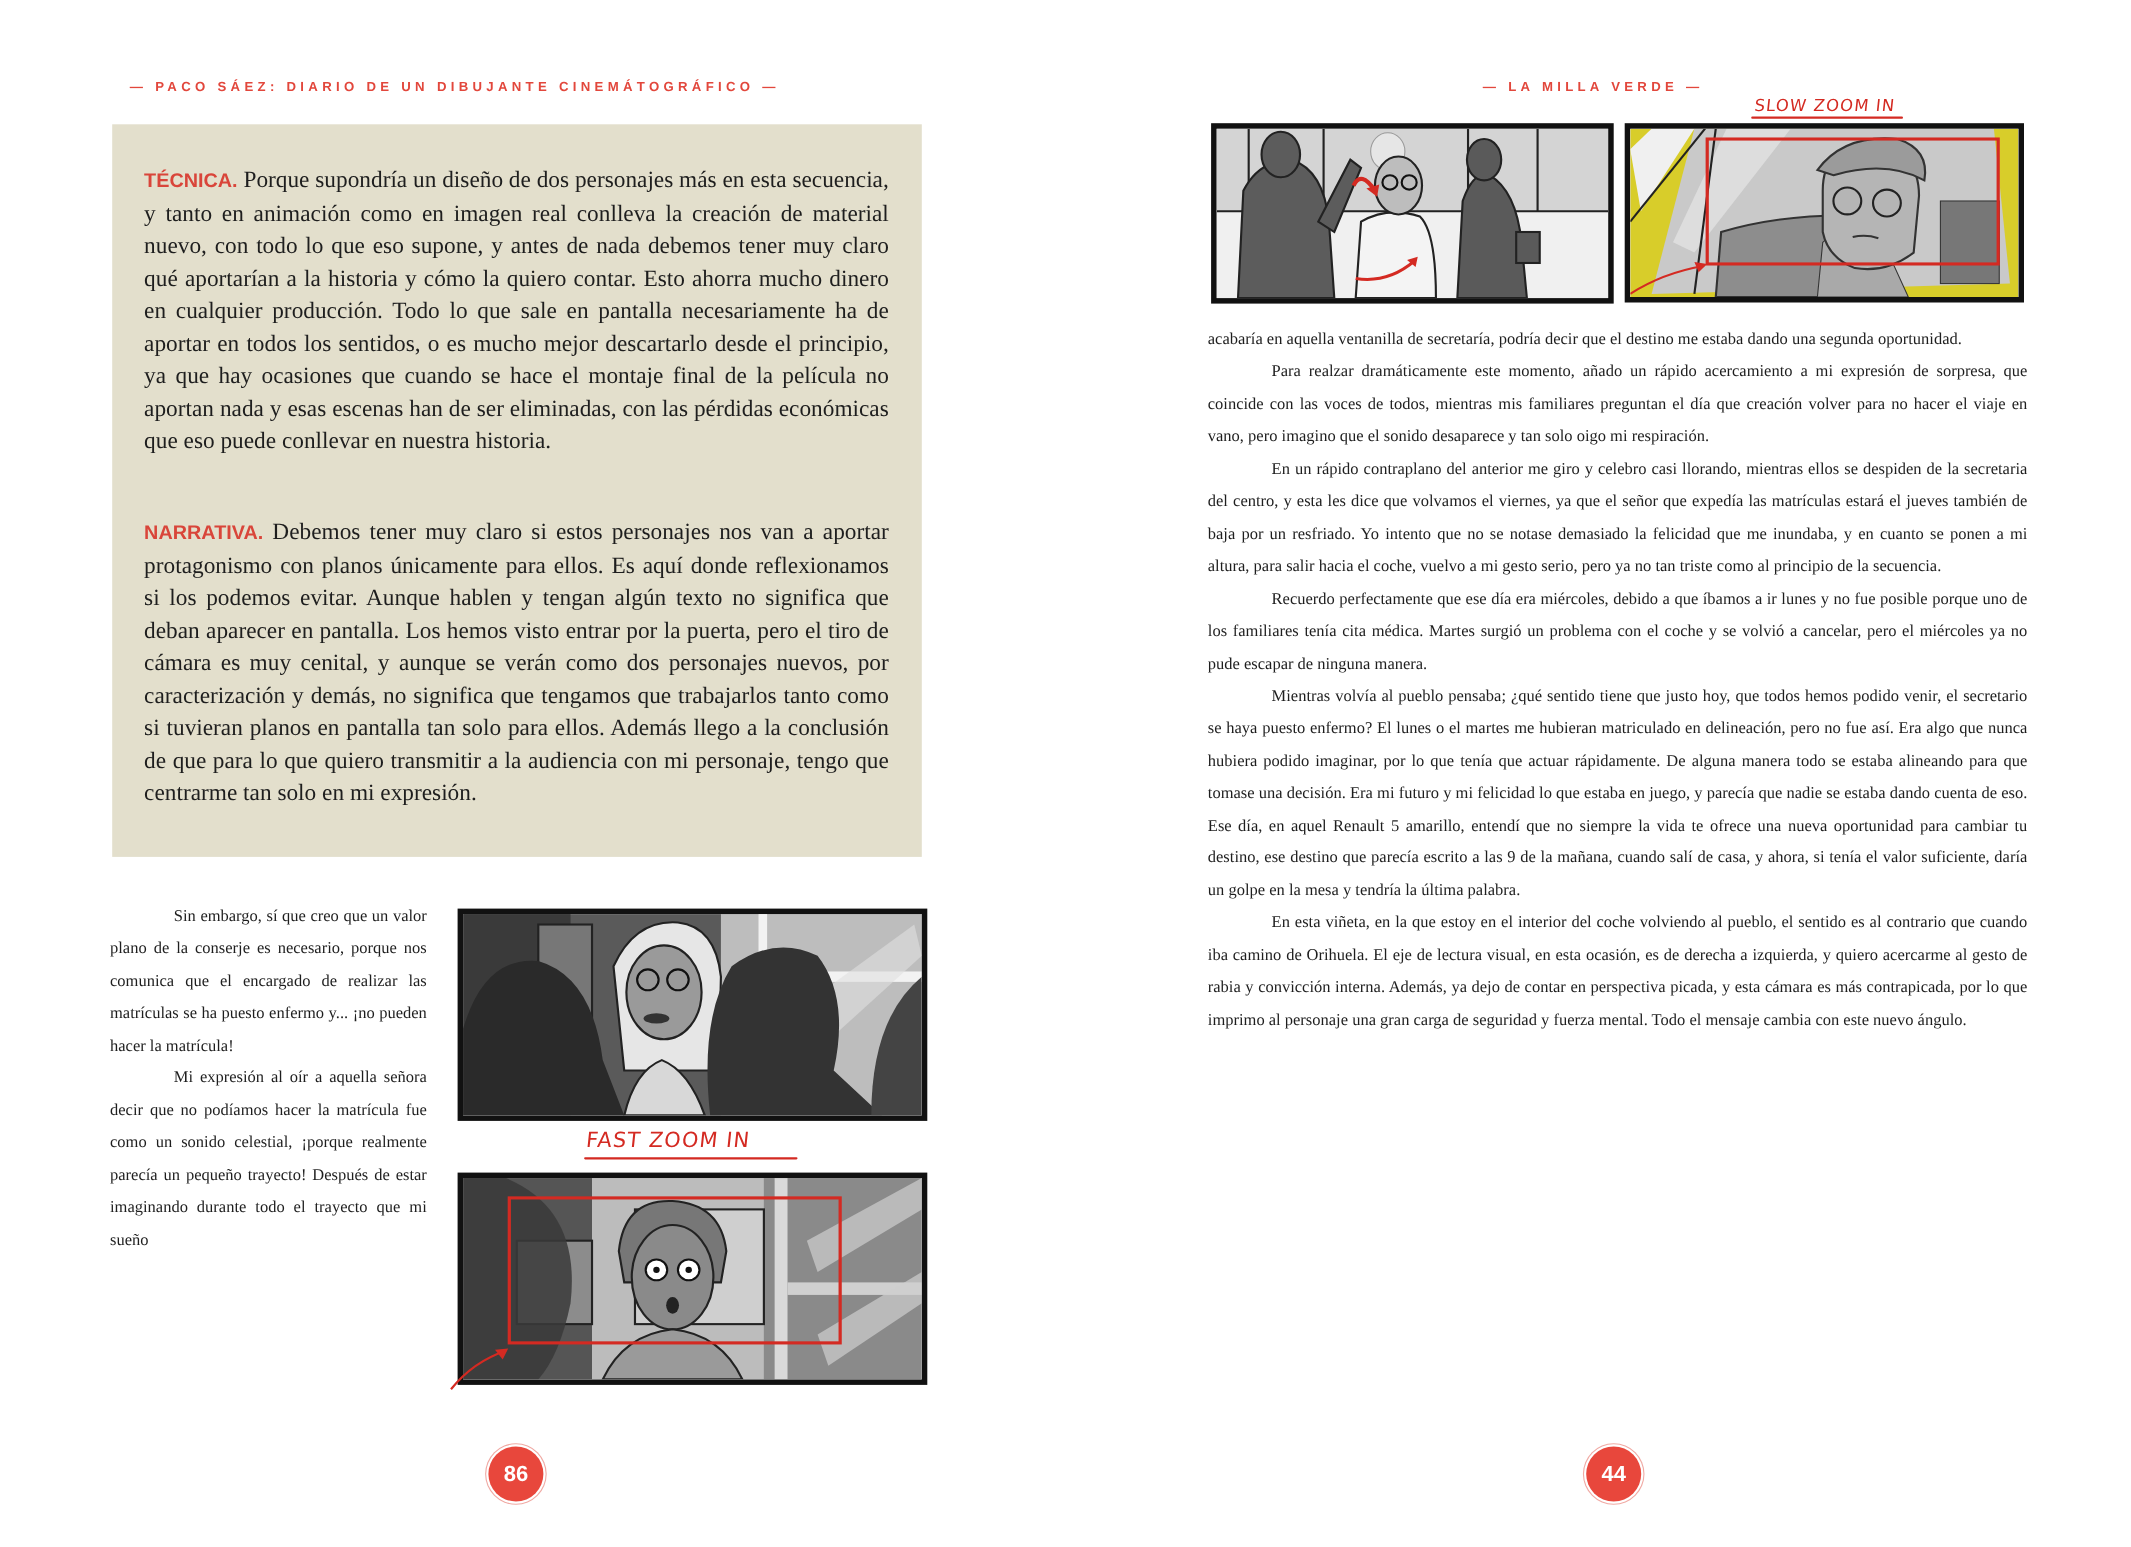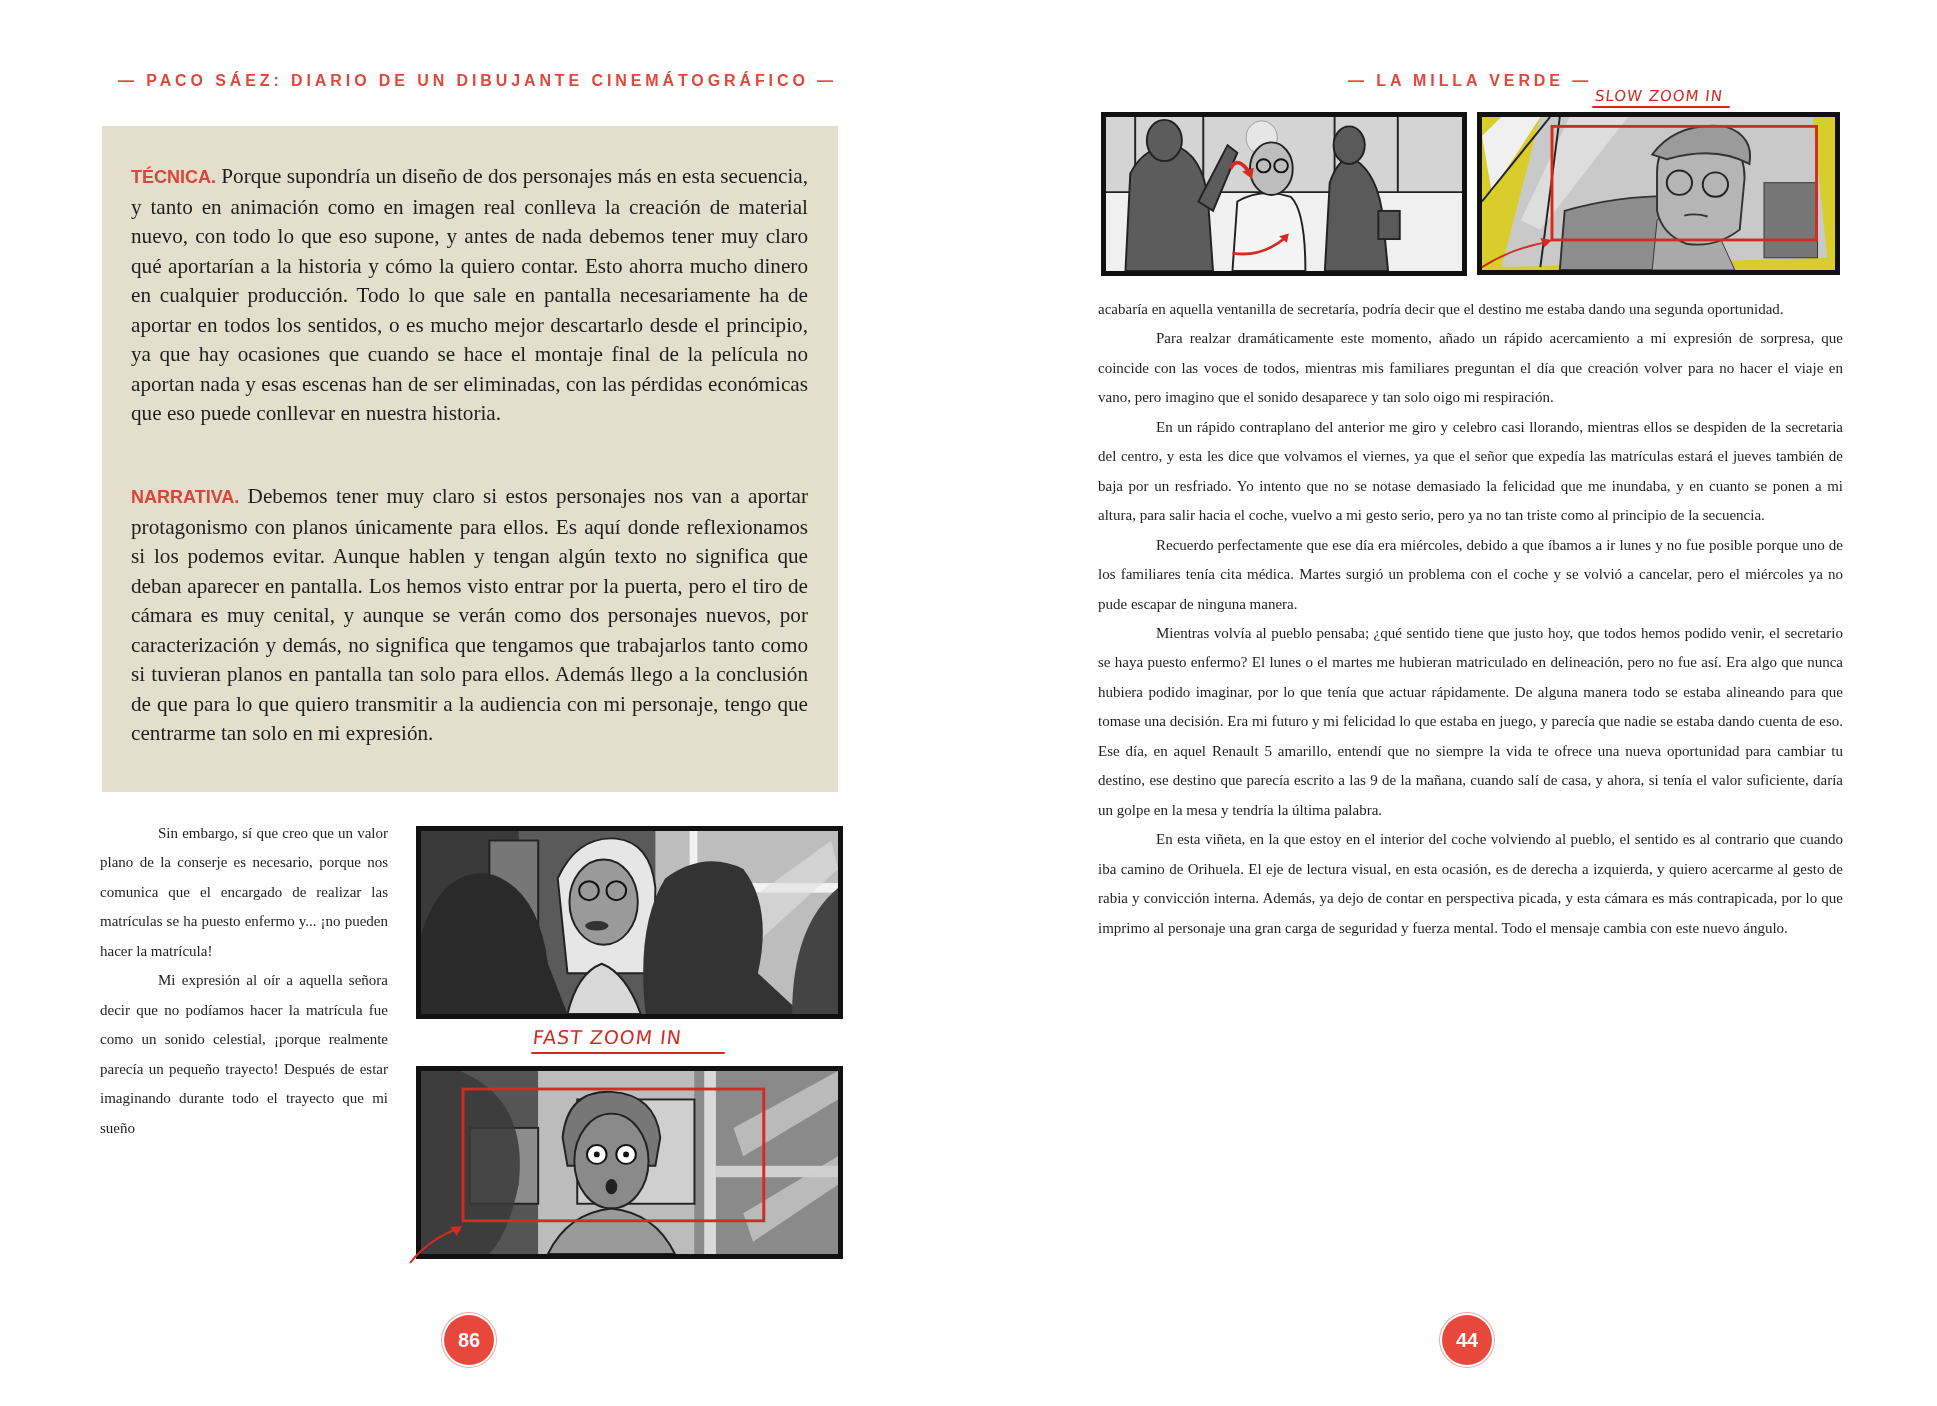--- a/index.html
+++ b/index.html
@@ -2,22 +2,22 @@
 <html><head>
 <meta charset="utf-8">
 <style>
   html, body { margin: 0; padding: 0; background: #ffffff; }
   body { width: 1937px; height: 1406px; position: relative; overflow: hidden;
          font-family: "Liberation Serif", "DejaVu Serif", serif; color: #1e1e1e; }
   .page { position: absolute; top: 0; height: 1406px; width: 968px; }
   .page.left { left: 0; }
   .page.right { left: 968px; }
   .running-head { position: absolute; top: 72px; font-family: "Liberation Sans", "DejaVu Sans", sans-serif;
-                  font-size: 16px; letter-spacing: 3.9px; color: #e2473c; white-space: nowrap; font-weight: bold; }
-  .sidebar-box { position: absolute; left: 102px; top: 113px; width: 736px; height: 666px; background: #e3dfcc; margin-top: 13px; }
+                  font-size: 12px; letter-spacing: 3.9px; color: #e2473c; white-space: nowrap; font-weight: bold; }
+  .sidebar-box { position: absolute; left: 102px; top: 113px; width: 736px; height: 666px; background: #e3dfcc; }
   .sidebar-par { position: absolute; left: 29px; width: 677px; font-size: 21.2px; line-height: 29.5px;
                  text-align: justify; margin: 0; }
   .lead { font-family: "Liberation Sans", "DejaVu Sans", sans-serif; color: #d9453a; font-weight: bold; font-size: 18px; }
   .body-text { position: absolute; font-size: 15px; line-height: 29.45px; text-align: justify; margin: 0; }
   .body-text p { margin: 0; text-align: justify; }
   .body-text p.indent { text-indent: 58px; }
   .panel { position: absolute; border: 5px solid #111; box-sizing: border-box; overflow: hidden; }
   .panel svg { display: block; width: 100%; height: 100%; }
   .zoom-label { position: absolute; font-family: "DejaVu Sans", sans-serif; color: #d42a22; font-size: 19px;
                 letter-spacing: 1px; white-space: nowrap; transform: skewX(-6deg); }

